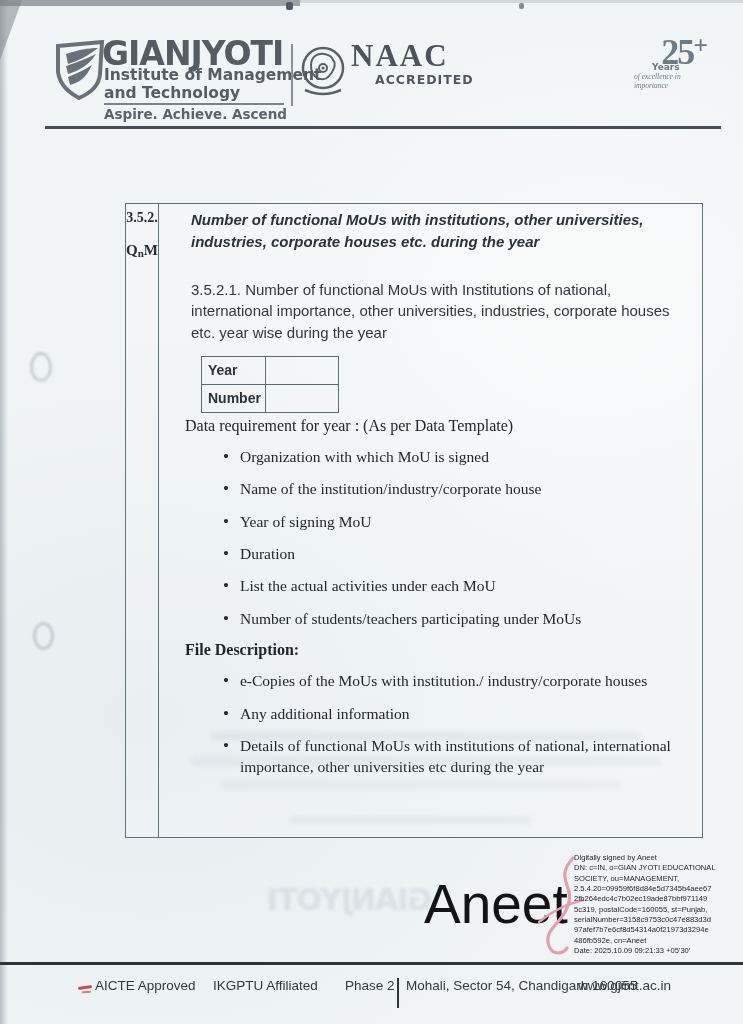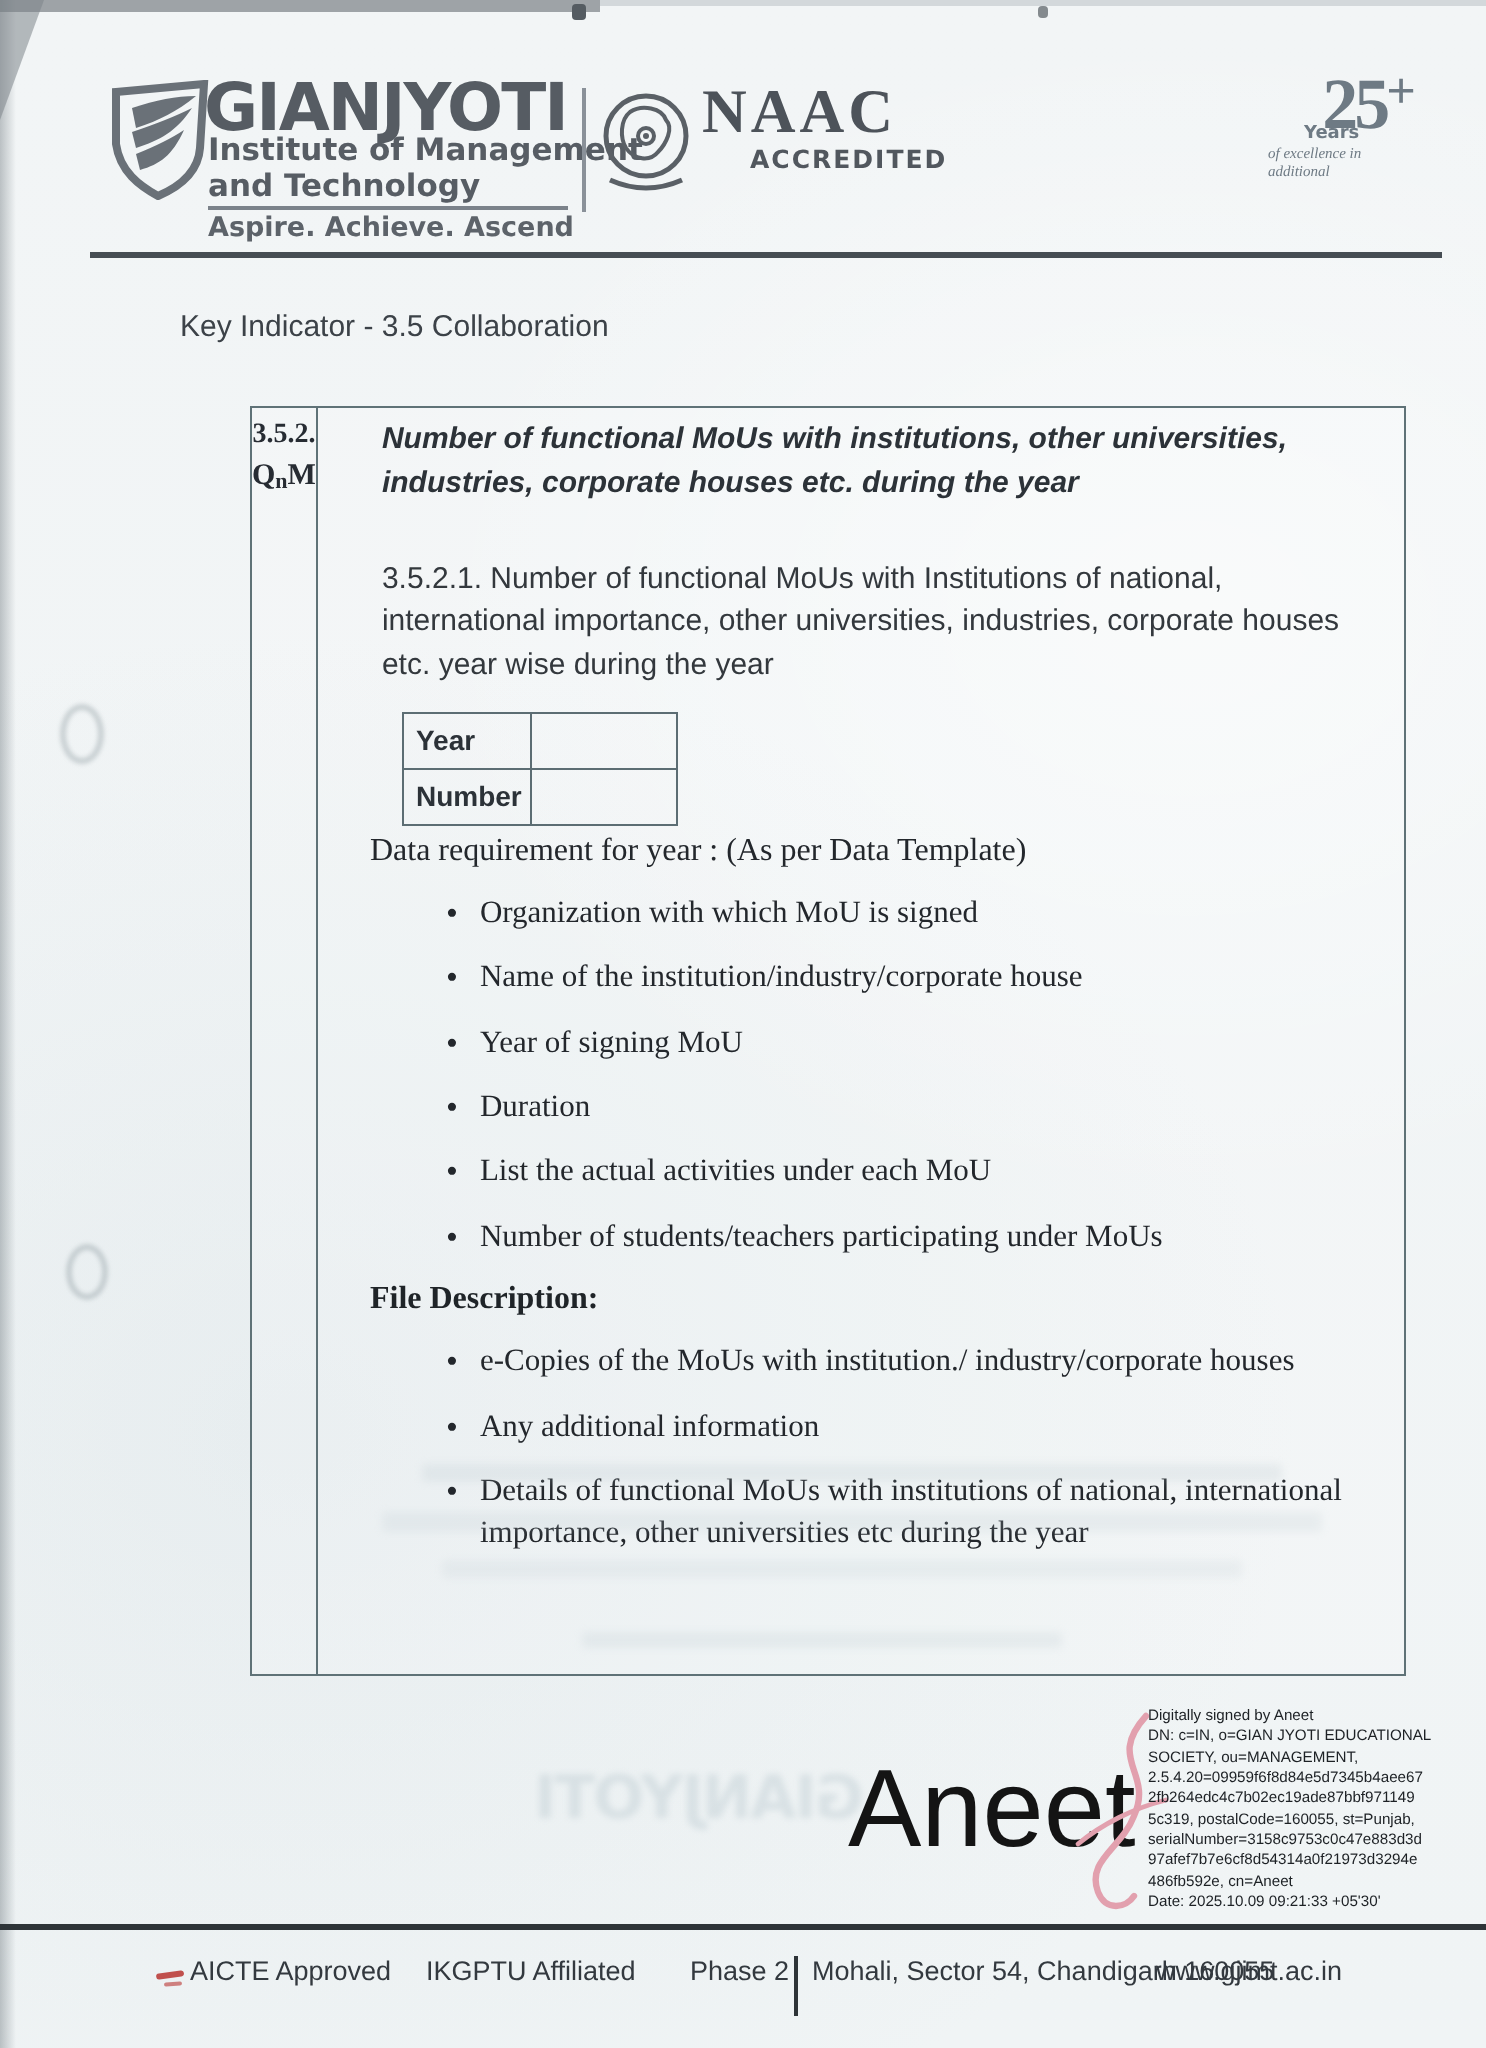--- a/index.html
+++ b/index.html
@@ -51,21 +51,21 @@
     margin-left:8px;line-height:1.2;}
   .header-rule{position:absolute;left:45px;top:126px;width:676px;height:2.5px;background:#464d53;}
   .page-title{position:absolute;left:90px;top:155px;font-size:15px;color:#3c4248;}
   
   .main-table{position:absolute;left:125px;top:203px;width:576px;height:633px;
     border:1.6px solid #5f7277;display:flex;background:rgba(255,255,255,.15);gap:22px;}
   .mt-left{width:53px;border-right:1.6px solid #5f7277;padding-top:6px;box-sizing:border-box;}
   .mt-num{font-family:"Liberation Serif",serif;font-weight:bold;font-size:14px;
     color:#272c33;text-align:center;}
   .mt-qnm{font-family:"Liberation Serif",serif;font-weight:bold;font-size:15px;
-    color:#272c33;text-align:center;margin-top:4px;}
+    color:#272c33;text-align:center;margin-top:16px;}
   .mt-qnm .sub-n{font-size:11px;vertical-align:-2px;}
   .mt-right{flex:1;padding:5px 10px 0 6px;box-sizing:border-box;position:relative;}
   .mt-title{font-weight:bold;font-style:italic;font-size:15px;line-height:1.45;
     color:#2c3238;margin-left:4px;width:498px;}
   .mt-subq{font-size:15px;line-height:1.45;color:#33383d;margin:26px 0 0 4px;width:505px;}
   .year-table{margin:12px 0 0 14px;border-collapse:collapse;}
   .year-table td{border:1.6px solid #5c6d73;height:28px;box-sizing:border-box;}
   .yt-label{width:64px;font-weight:bold;font-size:14px;color:#2c3238;padding-left:6px;}
   .yt-value{width:73px;}
   .data-req{font-family:"Liberation Serif",serif;font-size:16px;color:#23272c;
@@ -132,26 +132,25 @@
       <path d="M6 46 q18 8 36 0" fill="none" stroke="#5a6066" stroke-width="2.5"></path>
     </svg>
   </div>
   <div class="naac-name">NAAC</div>
   <div class="naac-sub">ACCREDITED</div>
 
   <div class="years-badge">
     <div class="years-num"><span>25</span><span class="years-plus">+</span></div>
     <div class="years-word">Years</div>
     <div class="years-tag">of excellence in</div>
-    <div class="years-tag">additional</div>
+    <div class="years-tag">importance</div>
   </div>
 
   <div class="header-rule"></div>
 
-  <div class="page-title">Key Indicator - 3.5 Collaboration</div>
 
   <div class="main-table">
     <div class="mt-left">
       <div class="mt-num">3.5.2.</div>
       <div class="mt-qnm"><span>Q</span><span class="sub-n">n</span><span>M</span></div>
     </div>
     <div class="mt-right">
       <div class="mt-title">Number of functional MoUs with institutions, other universities, industries, corporate houses etc. during the year</div>
       <div class="mt-subq">3.5.2.1. Number of functional MoUs with Institutions of national, international importance, other universities, industries, corporate houses etc. year wise during the year</div>
 

